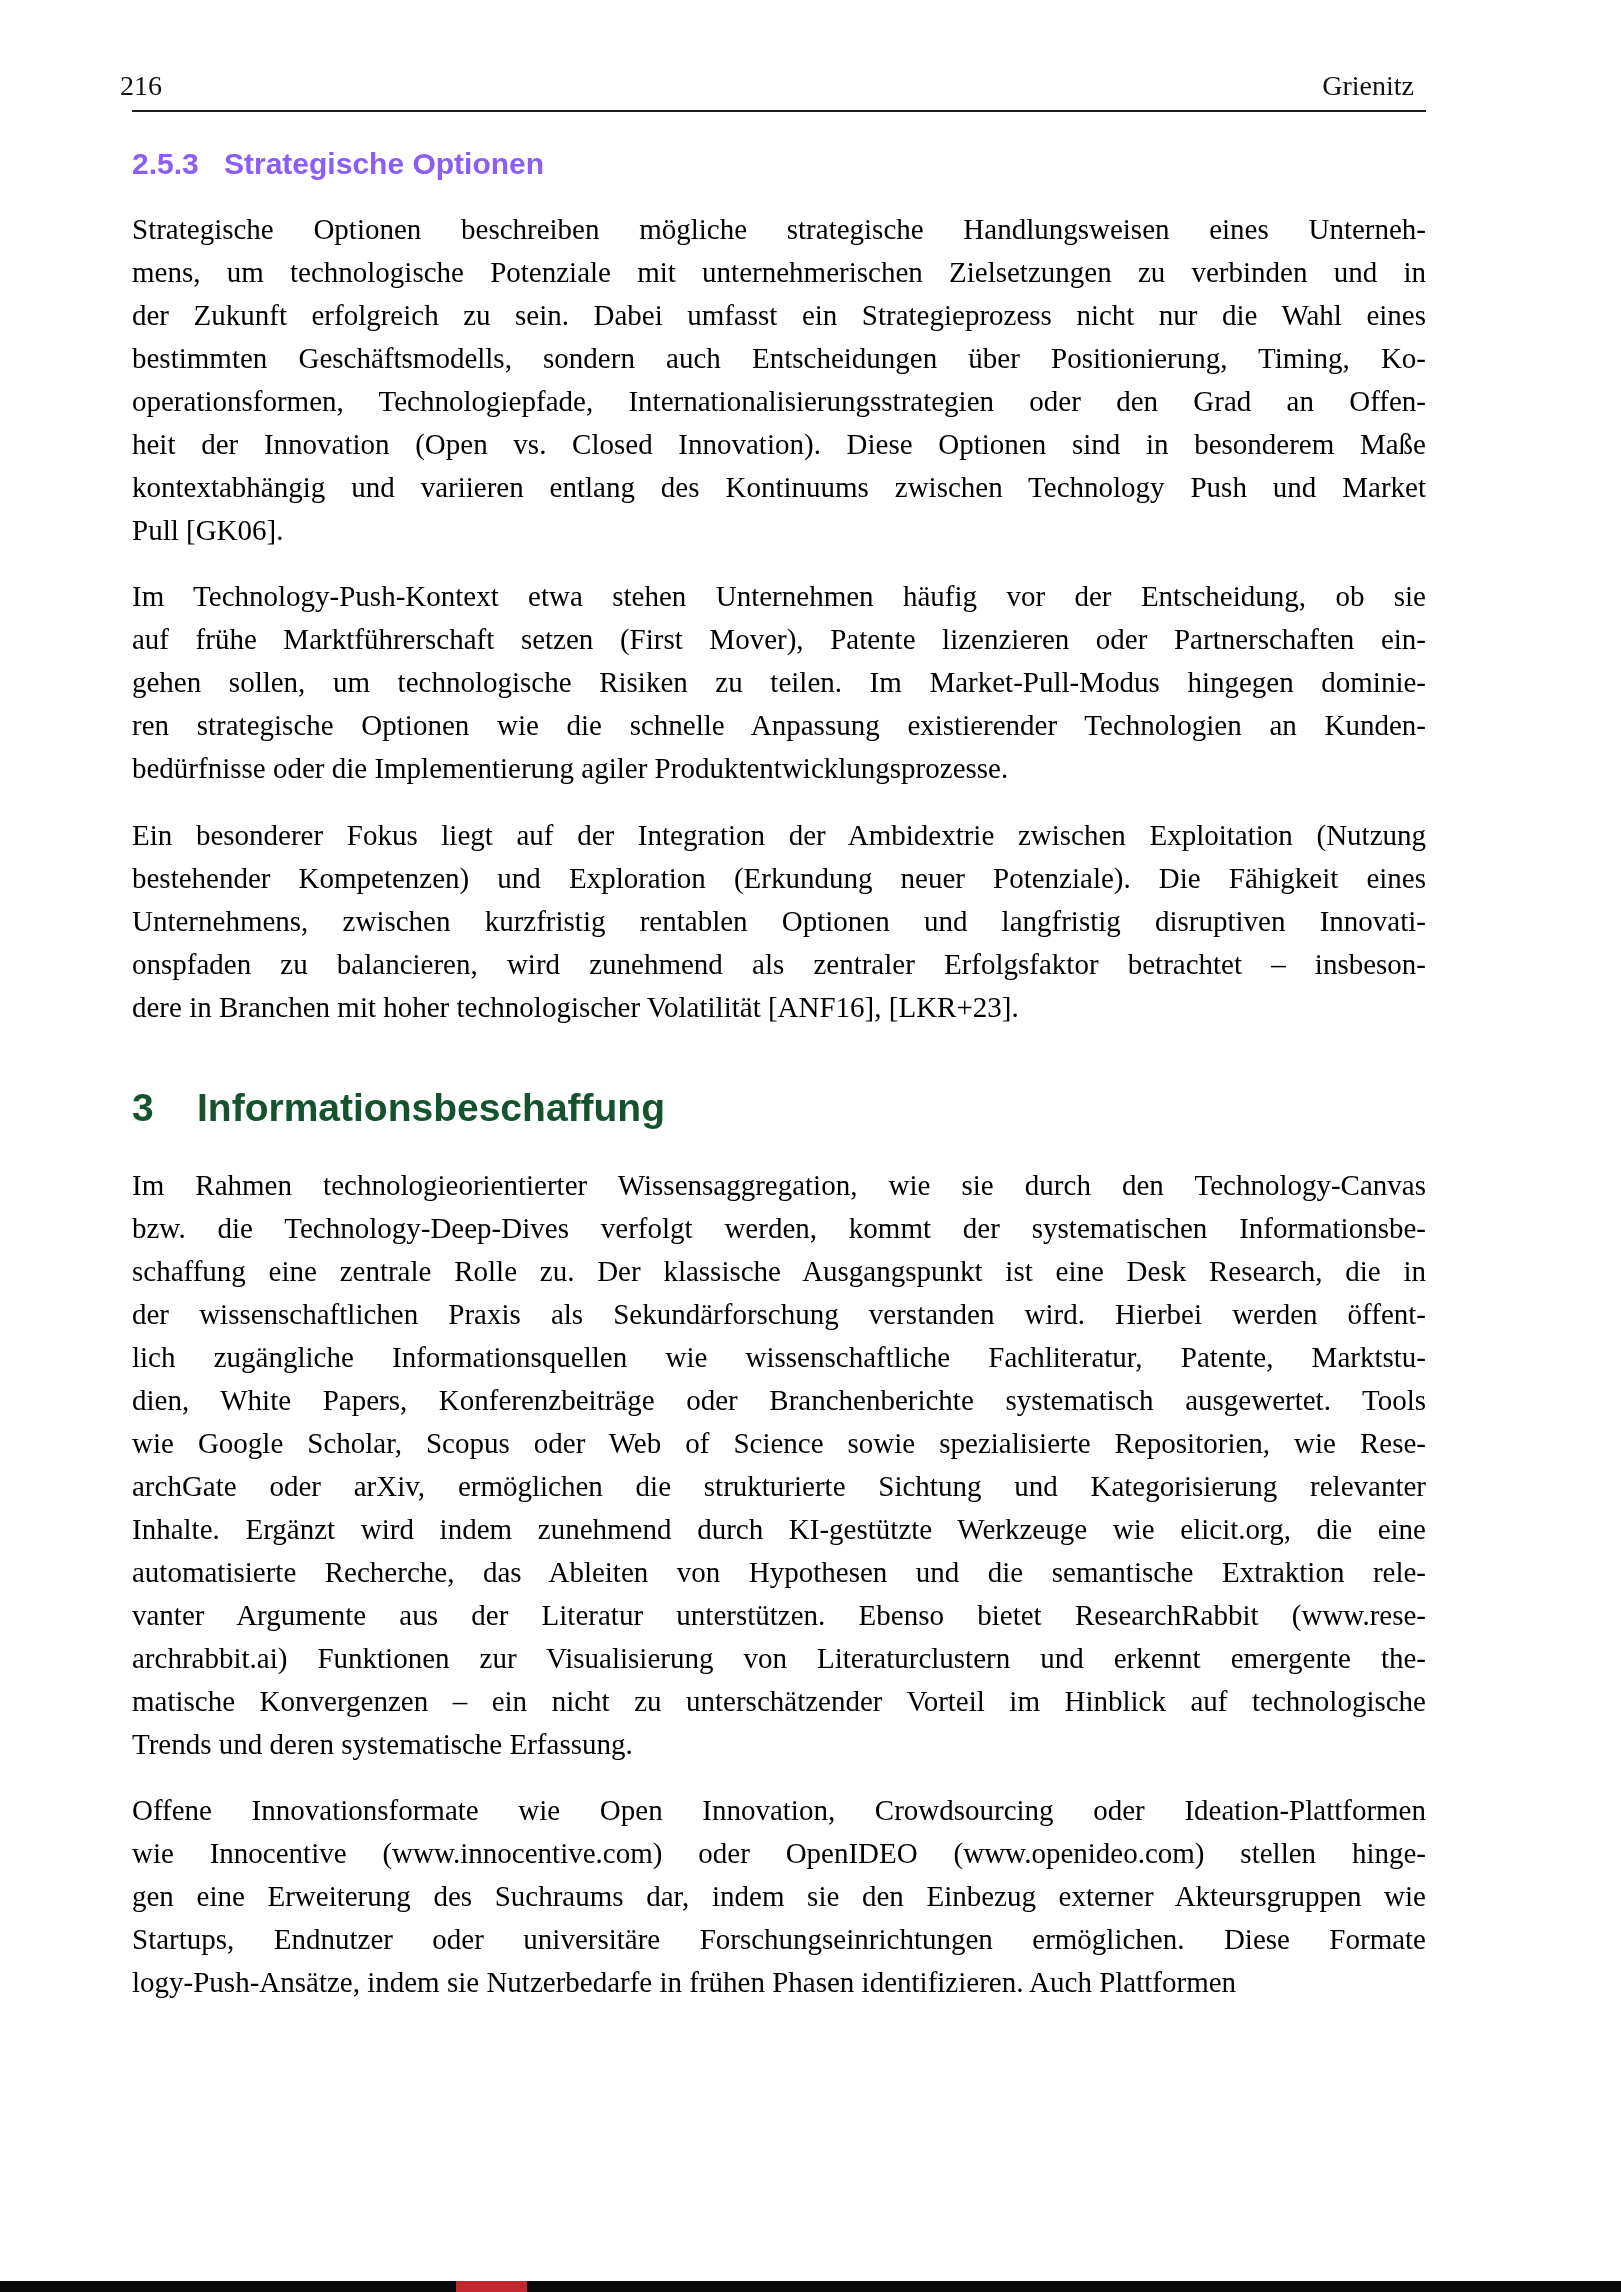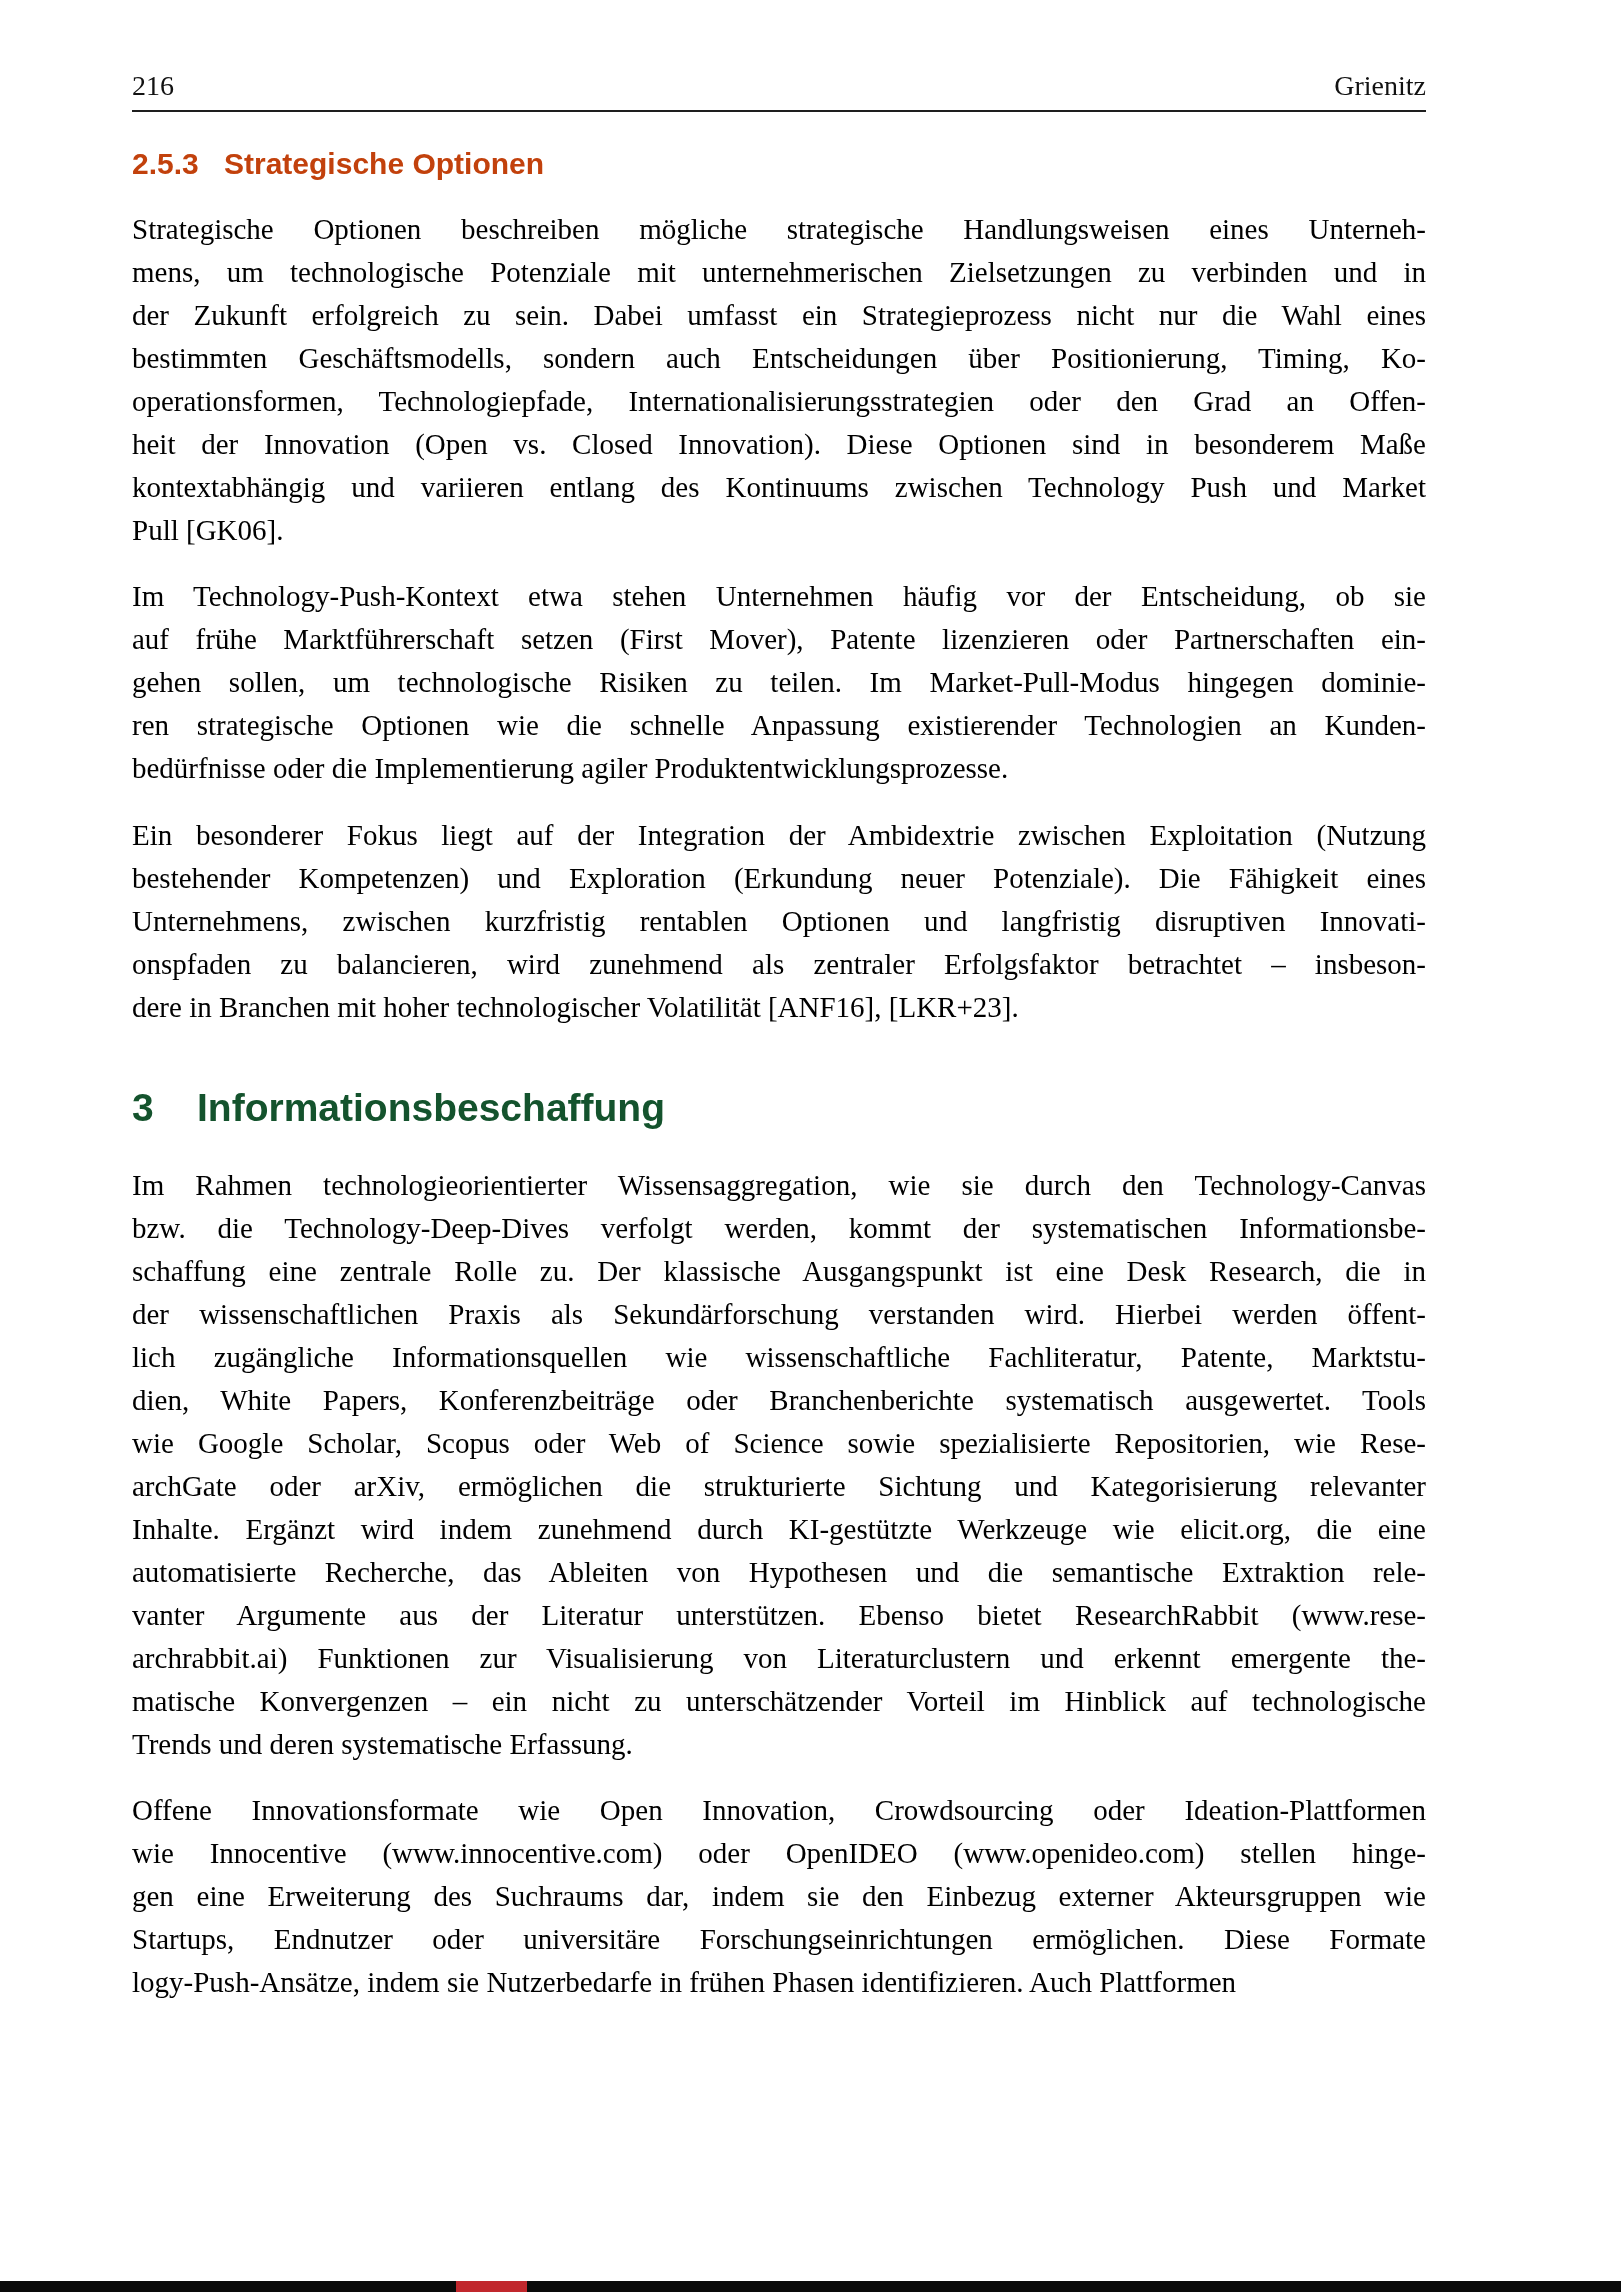--- a/index.html
+++ b/index.html
@@ -10,42 +10,42 @@
     background: #ffffff;
     color: #121212;
     font-family: "Liberation Serif", serif;
     overflow: hidden;
   }
   .page { position: absolute; inset: 0; background: #ffffff; }
 
   
   .pagehead {
     position: absolute;
-    left: 132px; top: 69px; width: 1294px;
+    left: 120px; top: 69px; width: 1294px;
     display: flex; justify-content: space-between; align-items: flex-start;
     font-size: 28px; line-height: 33px;
   }
   .rule {
     position: absolute;
     left: 132px; top: 110px; width: 1294px; height: 2px;
     background: #1e1e1e;
   }
 
   
   .content {
     position: absolute;
     left: 132px; top: 118px; width: 1294px;
   }
 
   .h2 {
     font-family: "Liberation Sans", sans-serif;
     font-weight: bold;
     font-size: 30px; line-height: 37px;
     margin: 27.4px 0 25.5px 0;
-    color: #c2410c;
+    color: #8b5cf6;
   }
   .h1 {
     font-family: "Liberation Sans", sans-serif;
     font-weight: bold;
     font-size: 39px; line-height: 47px;
     margin: 55px 0 33px 0;
     color: #14532d;
   }
   .hnum { display: inline-block; }
   .h2 .hnum { min-width: 92px; }

